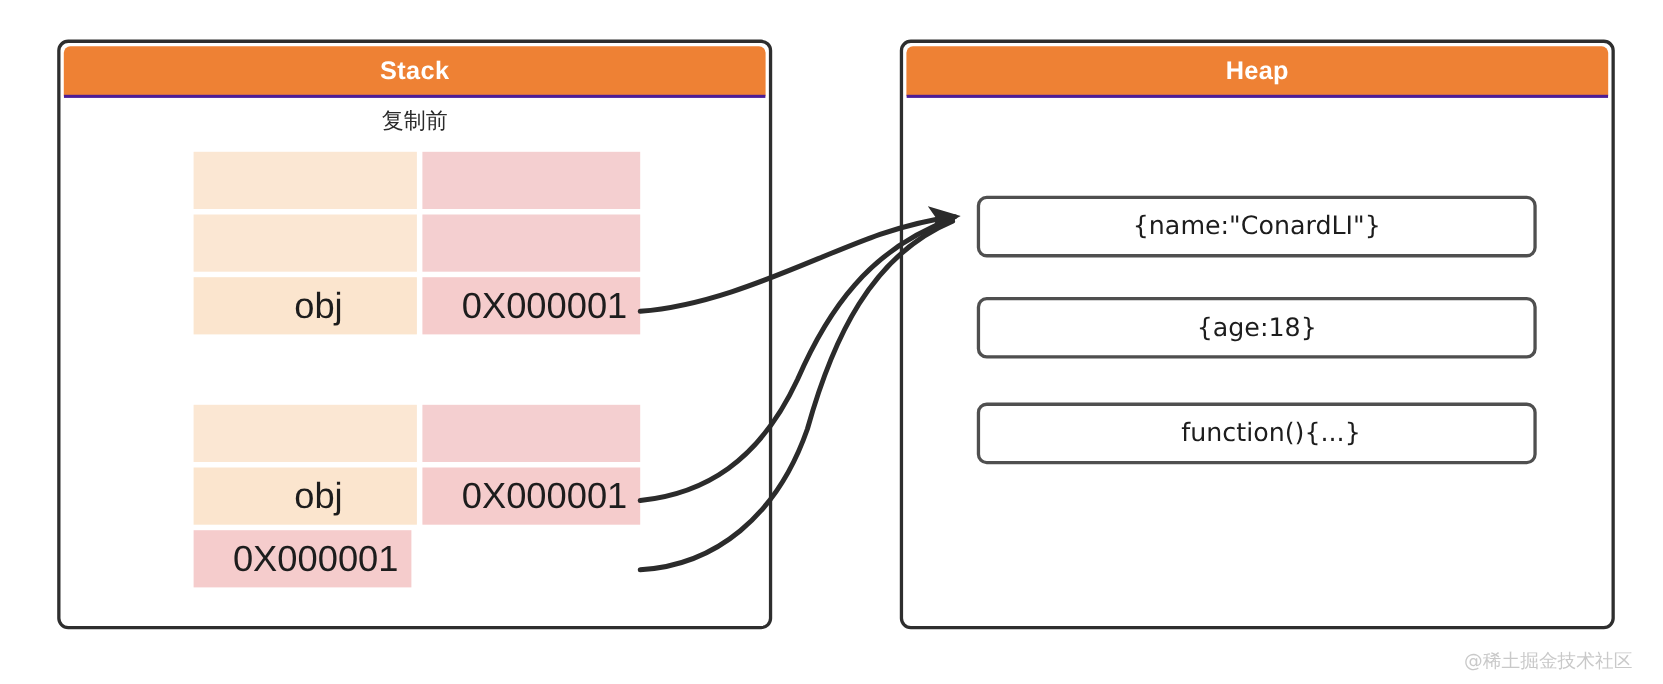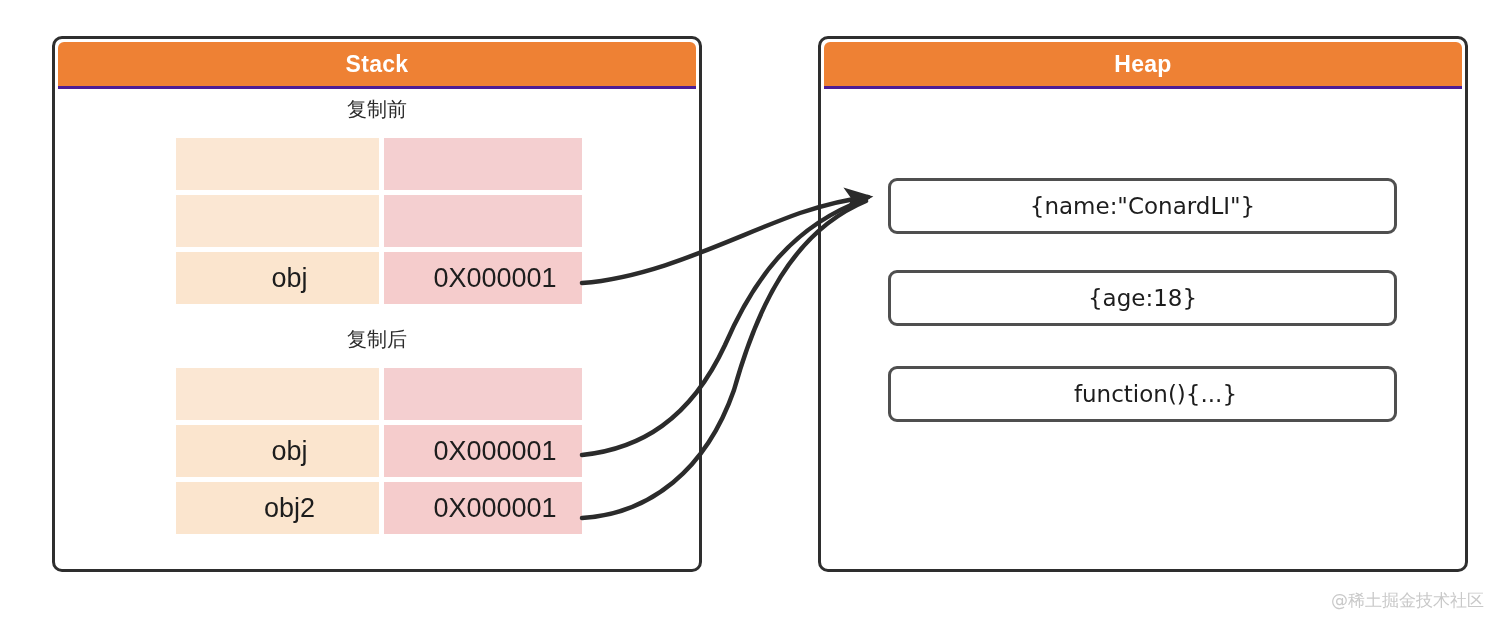--- a/index.html
+++ b/index.html
@@ -69,21 +69,21 @@
 
   .stack-row {
     display: flex;
     gap: 5px;
     height: 52px;
   }
   .cell {
     display: flex;
     align-items: center;
     justify-content: center;
-    font-size: 27px;
+    font-size: 33px;
     color: #1d1d1d;
     box-sizing: border-box;
     padding-left: 24px;
   }
   .cell-name  { width: 203px; background: #fbe5ce; }
   .cell-addr  { width: 198px; background: #f5cccc; }
   .stack-row.is-empty .cell-name { background: #fbe7d3; }
   .stack-row.is-empty .cell-addr { background: #f4cfd0; }
 
   
@@ -148,33 +148,31 @@
     <div class="stack-row is-empty">
       <div class="cell cell-name"></div>
       <div class="cell cell-addr"></div>
     </div>
     <div class="stack-row">
       <div class="cell cell-name">obj</div>
       <div class="cell cell-addr">0X000001</div>
     </div>
   </div>
 
-  <div class="section-caption" id="caption-after">复制后</div>
 
   <div class="stack-table" id="table-after">
     <div class="stack-row is-empty">
       <div class="cell cell-name"></div>
       <div class="cell cell-addr"></div>
     </div>
     <div class="stack-row">
       <div class="cell cell-name">obj</div>
       <div class="cell cell-addr">0X000001</div>
     </div>
     <div class="stack-row">
-      <div class="cell cell-name">obj2</div>
       <div class="cell cell-addr">0X000001</div>
     </div>
   </div>
 
   <div class="panel" id="heap-panel">
     <div class="panel-header">Heap</div>
   </div>
 
   <div class="heap-box" id="heap-box-0">{name:"ConardLI"}</div>
   <div class="heap-box" id="heap-box-1">{age:18}</div>

